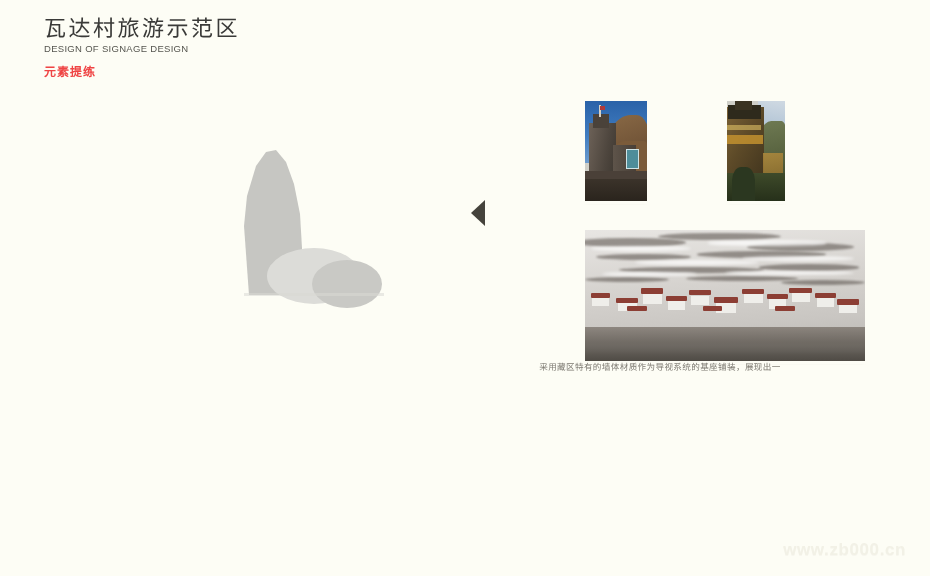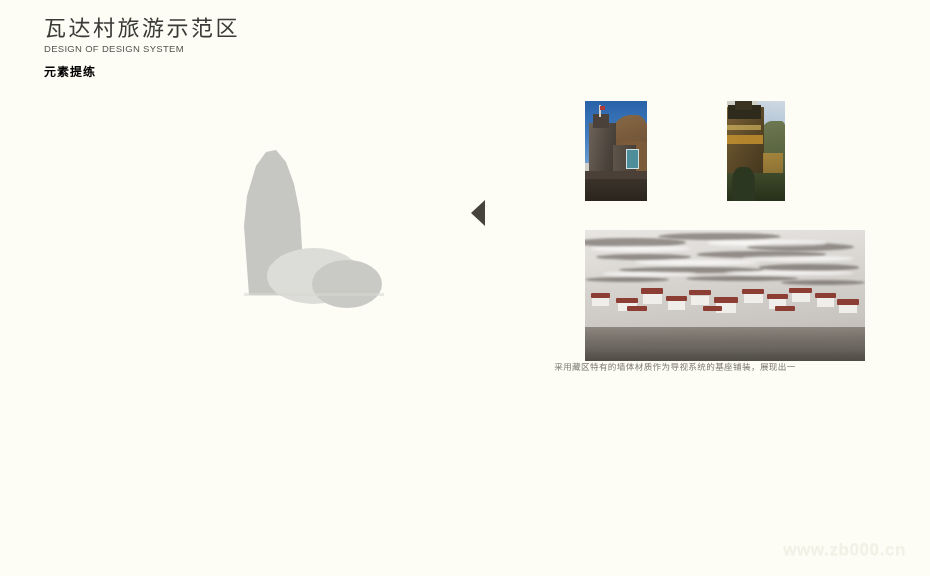--- a/index.html
+++ b/index.html
@@ -62,21 +62,21 @@
     line-height: 12px;
     letter-spacing: 0.3px;
     color: #55554f;
     margin: 1px 0 0 0;
     font-weight: 400;
   }
   .title-section {
     font-size: 12px;
     line-height: 15px;
     letter-spacing: 1px;
-    color: #000000;
+    color: #ef4444;
     font-weight: 700;
     margin: 10px 0 0 0;
     font-family: "DejaVu Sans", "Liberation Sans", sans-serif;
   }
 
   
   .stone-illustration {
     position: absolute;
     left: 214px;
     top: 138px;
@@ -251,21 +251,21 @@
   }
   .pc-fgsnow {
     position: absolute; left: 0; bottom: 6%; width: 100%; height: 7%;
     background: rgba(240,240,236,0.55);
     filter: blur(1.6px);
   }
 
   
   .caption {
     position: absolute;
-    left: 537px;
+    left: 522px;
     top: 360px;
     width: 295px;
     font-size: 8.6px;
     line-height: 15px;
     letter-spacing: 0.35px;
     color: #7d7a72;
     font-family: "DejaVu Sans", "Liberation Sans", sans-serif;
   }
   .caption p { margin: 0; text-indent: 2em; }
 
@@ -283,21 +283,21 @@
     user-select: none;
   }
 </style>
 </head>
 <body>
 
 <div class="slide">
 
   <div class="header-block">
     <h1 class="title-main">瓦达村旅游示范区</h1>
-    <div class="title-en-2">DESIGN OF DESIGN SYSTEM</div>
+    <div class="title-en-2">DESIGN OF SIGNAGE DESIGN</div>
     <div class="title-section">元素提练</div>
   </div>
 
   <div class="stone-illustration">
     <svg viewBox="0 0 180 172" xmlns="http://www.w3.org/2000/svg" aria-hidden="true">
 
       <path d="M35 157 L30 88 L33 58 L42 28 L52 14 L62 12 L72 24 L80 46 L86 76 L88 110 L88 157 Z" fill="#c6c6c2"></path>
 
       <ellipse cx="100" cy="138" rx="47" ry="28" fill="#dcdcd8"></ellipse>
 

